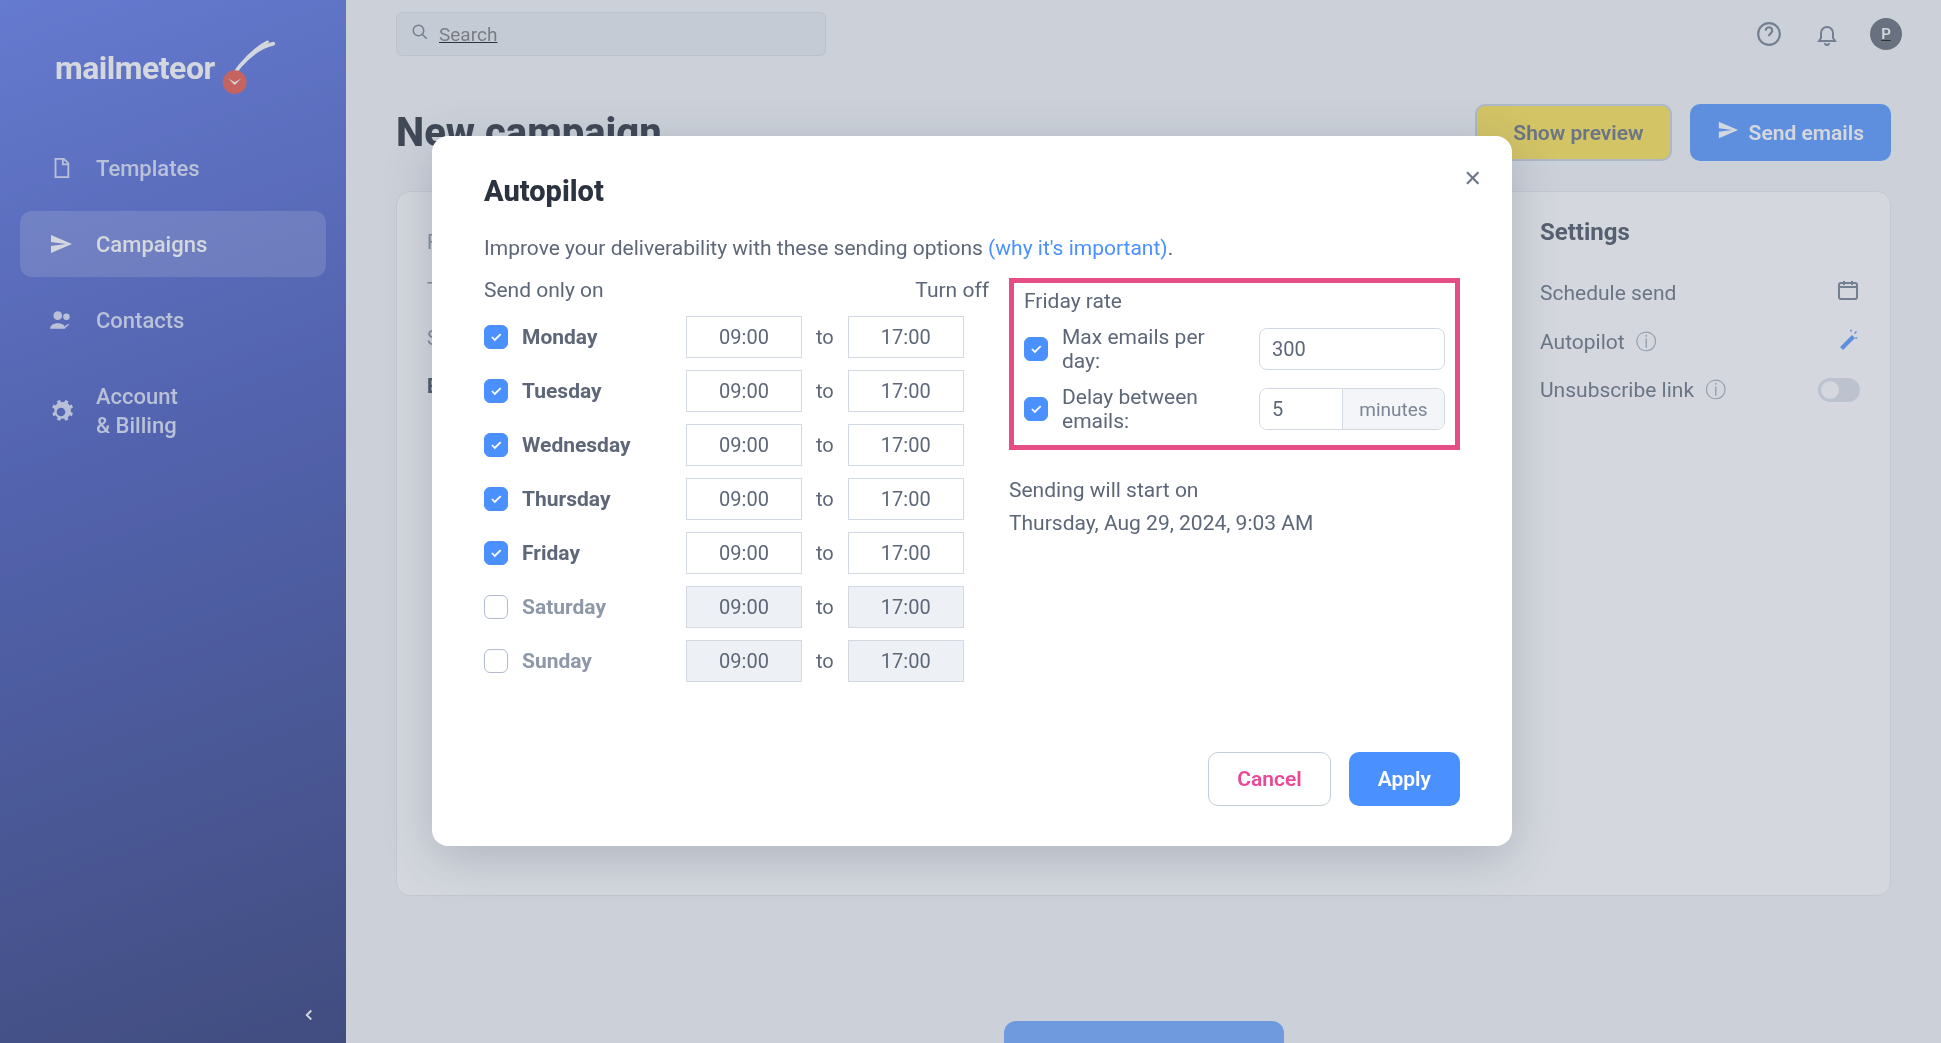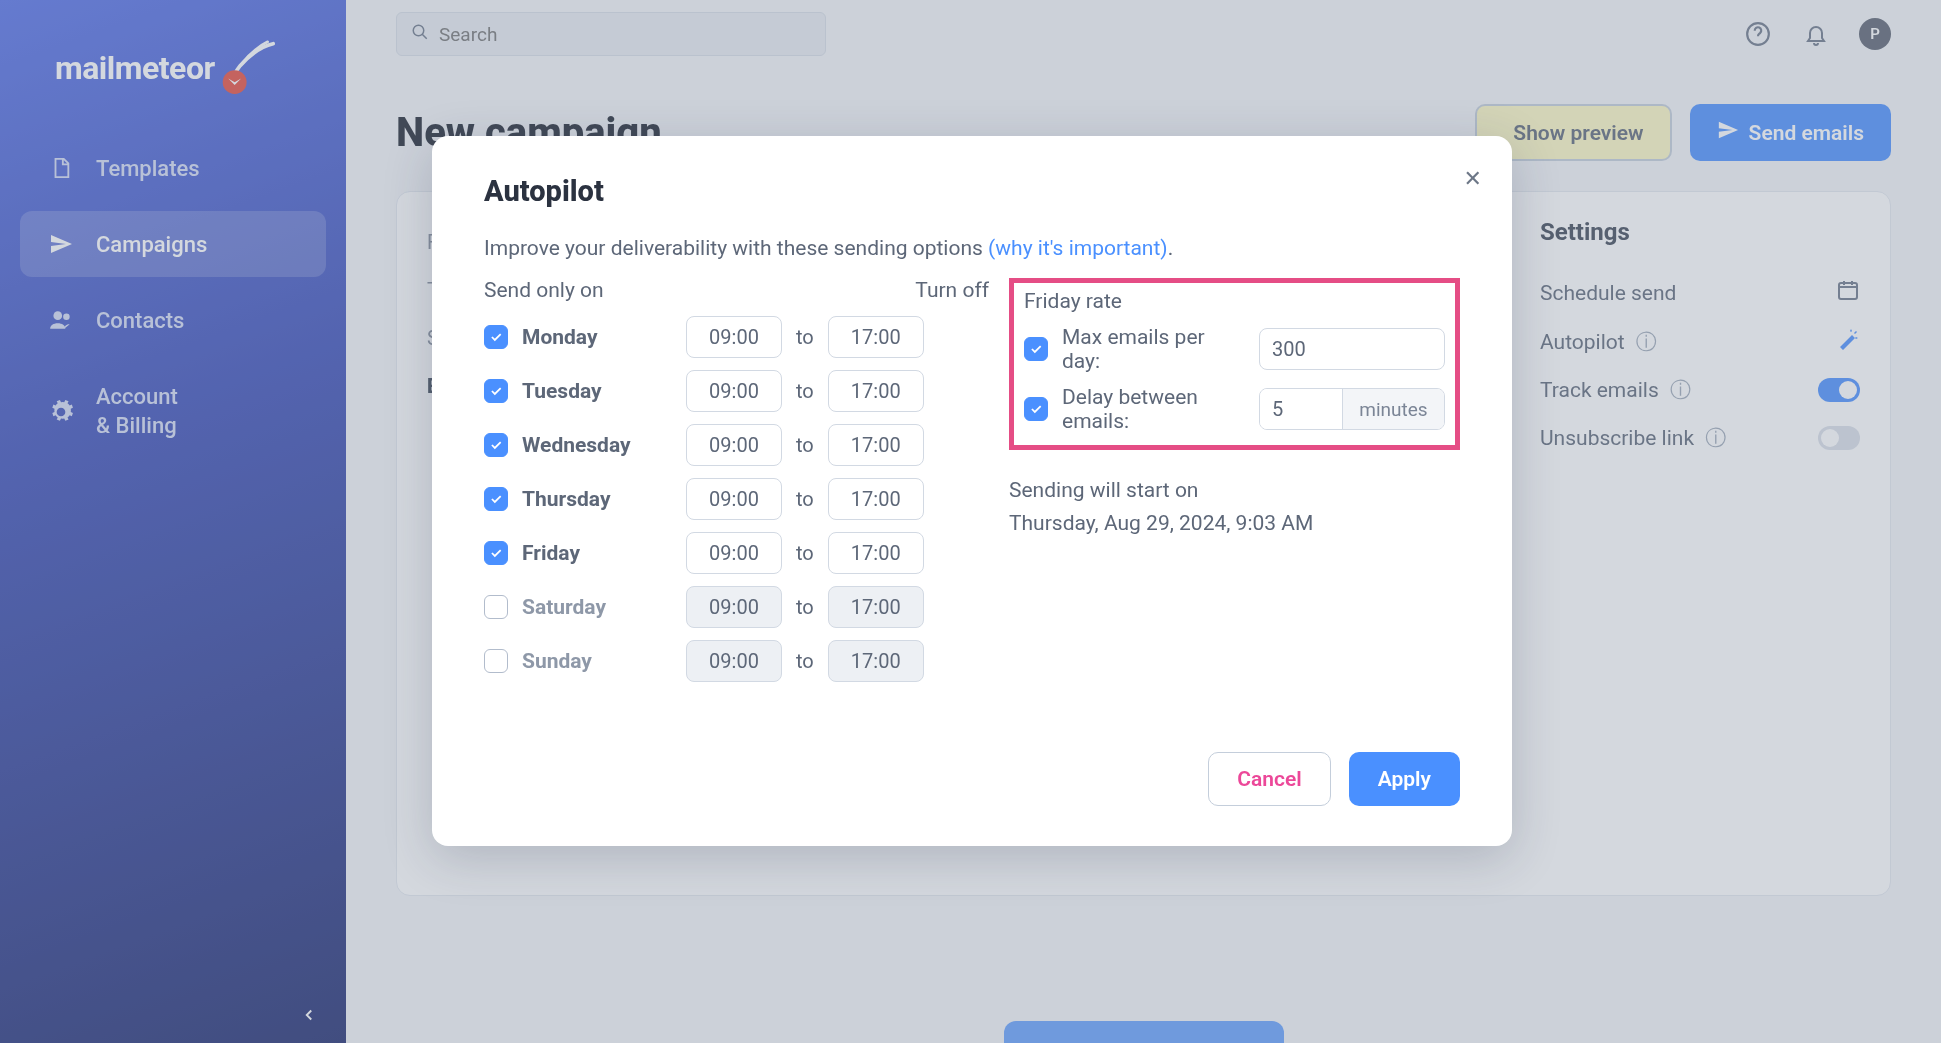--- a/index.html
+++ b/index.html
@@ -14,32 +14,32 @@
 .nav { padding: 0 20px; }
 .nav-item { display: flex; align-items: center; gap: 22px; padding: 20px 28px; border-radius: 12px; font-size: 22px; font-weight: 500; color: #d5dcf5; cursor: pointer; margin-bottom: 10px; }
 .nav-item.active { background: rgba(255,255,255,0.18); color: #fff; }
 .nav-item .icon { width: 26px; height: 26px; display: flex; align-items: center; justify-content: center; }
 .nav-item .label-group { display: flex; flex-direction: column; line-height: 1.3; }
 
 .collapse-btn { position: absolute; bottom: 15px; right: 28px; color: #fff; font-size: 18px; cursor: pointer; }
 
 .main { position: absolute; left: 346px; right: 0; top: 0; bottom: 0; }
 
-.topbar { display: flex; align-items: center; padding: 12px 50px 12px 50px; gap: 20px; }
+.topbar { display: flex; align-items: center; padding: 12px 39px 12px 50px; gap: 20px; text-decoration: underline; }
 .search-box { width: 430px; height: 44px; background: #e8ecf2; border: 1px solid #d7dde6; border-radius: 6px; display: flex; align-items: center; padding: 0 14px; gap: 10px; }
 .search-box input { border: 0; background: transparent; font-size: 19px; color: #6c7789; flex: 1; outline: none; }
 .topbar-actions { margin-left: auto; display: flex; align-items: center; gap: 28px; }
 .topbar-actions .icon-btn { width: 30px; height: 30px; display: flex; align-items: center; justify-content: center; cursor: pointer; color: #6c7789; }
 .avatar { width: 32px; height: 32px; border-radius: 50%; background: #5b6270; color: #fff; display: flex; align-items: center; justify-content: center; font-size: 15px; font-weight: 600; }
 
 .page-header { padding: 36px 50px 30px 50px; display: flex; align-items: center; }
 .page-title { font-size: 40px; font-weight: 800; color: #1e2430; }
 .page-actions { margin-left: auto; display: flex; gap: 18px; }
 .btn { padding: 14px 26px; border-radius: 10px; font-size: 21px; font-weight: 600; cursor: pointer; border: 1px solid transparent; display: inline-flex; align-items: center; gap: 10px; }
-.btn-outline { background: #fef9c3; border: 2px solid #c4cedb; color: #5d6778; }
+.btn-outline { background: #fde047; border: 2px solid #c4cedb; color: #5d6778; }
 .btn-primary { background: #4a90ff; color: #fff; }
 
 .content-card { margin: 0 50px; background: #fff; border-radius: 14px; border: 1px solid #e3e8ef; padding: 26px 30px; min-height: 705px; display:flex; }
 .content-left { flex:1; }
 .content-row { font-size: 20px; color: #868e9c; padding: 12px 0; }
 .content-row.bold { font-weight: 800; color: #3e4756; }
 
 .settings-panel { width: 350px; padding-left: 30px; }
 .settings-title { font-size: 24px; font-weight: 700; color: #3e4756; margin-bottom: 22px; }
 .set-row { display: flex; align-items: center; justify-content: space-between; padding: 10px 0; font-size: 21px; color: #5d6778; }
@@ -67,21 +67,21 @@
 .section-title { font-size: 21px; color: #5d6778; }
 .turn-off { font-size: 21px; color: #5d6778; }
 
 .day-row { display: flex; align-items: center; gap: 14px; margin-bottom: 12px; }
 .cb { width: 24px; height: 24px; border-radius: 6px; border: 1px solid #b2bccc; display: inline-flex; align-items: center; justify-content: center; cursor: pointer; flex-shrink: 0; }
 .cb.checked { background: #4a90ff; border-color: #4a90ff; }
 .cb.checked svg { display: block; }
 .cb svg { display: none; width: 14px; height: 14px; }
 .day-label { font-size: 21px; color: #5d6778; width: 150px; font-weight: bold; }
 .day-label.disabled { color: #8e98a8; }
-.time-input { width: 96px; height: 42px; border: 1px solid #d2d9e3; border-radius: 8px; text-align: center; font-size: 20px; color: #5d6778; }
+.time-input { width: 116px; height: 42px; border: 1px solid #d2d9e3; border-radius: 0; text-align: center; font-size: 20px; color: #5d6778; }
 .time-input.disabled { background: #edf0f4; }
 .to-text { font-size: 20px; color: #5d6778; }
 
 .timezone { margin: 22px auto 0 auto; width: fit-content; background: #f3f5f8; border-radius: 10px; padding: 12px 22px; font-weight: 700; font-size: 21px; color: #3e4756; display: flex; align-items: center; gap: 10px; }
 
 .highlight-box { border: 5px solid #e54d85; padding: 6px 10px 10px 10px; margin-bottom: 8px; }
 .rate-title { font-size: 21px; color: #5d6778; margin-bottom: 12px; }
 .rate-row { display: flex; align-items: center; gap: 14px; margin-bottom: 12px; }
 .rate-label { font-size: 21px; color: #5d6778; flex: 1; }
 .rate-input { width: 186px; height: 42px; border: 1px solid #d2d9e3; border-radius: 8px; padding: 0 12px; font-size: 20px; color: #5d6778; }
@@ -219,26 +219,20 @@
               <path d="M3 9h18M8 3v4M16 3v4"></path>
             </svg></span>
       </div>
       <div class="set-row">
         <span><span>Autopilot</span><span class="info-icon"> ⓘ</span></span>
         <span><svg viewBox="0 0 24 24" width="24" height="24" fill="#4a90ff">
               <path d="M4 20l12-12 3 3L7 23zM18 6l2-2 1 1-2 2zM14 4l1-2 1 2-1 1zM20 10l2 1-2 1-1-1z"></path>
             </svg></span>
       </div>
       <div class="set-row">
-        <span><span>Track emails</span><span class="info-icon"> ⓘ</span></span>
-        <span class="toggle on">
-            <span class="knob"></span>
-          </span>
-      </div>
-      <div class="set-row">
         <span><span>Unsubscribe link</span><span class="info-icon"> ⓘ</span></span>
         <span class="toggle off">
             <span class="knob"></span>
           </span>
       </div>
     </div>
   </div>
 
   <div class="bottom-pill"></div>
 </div>

